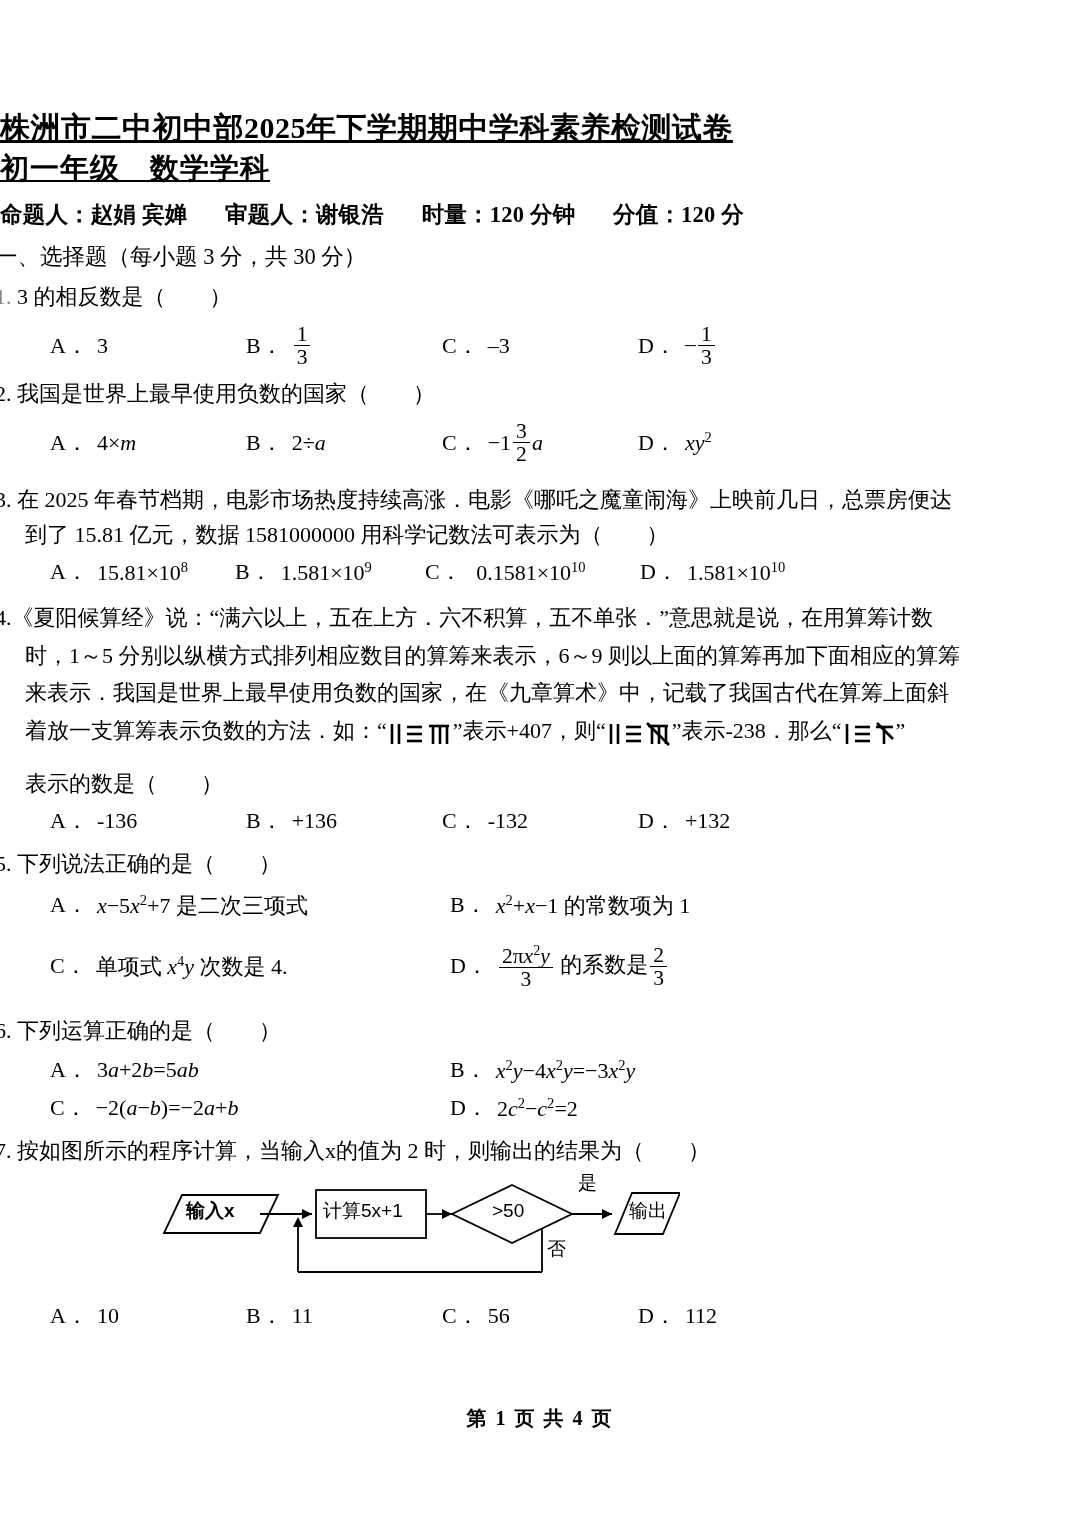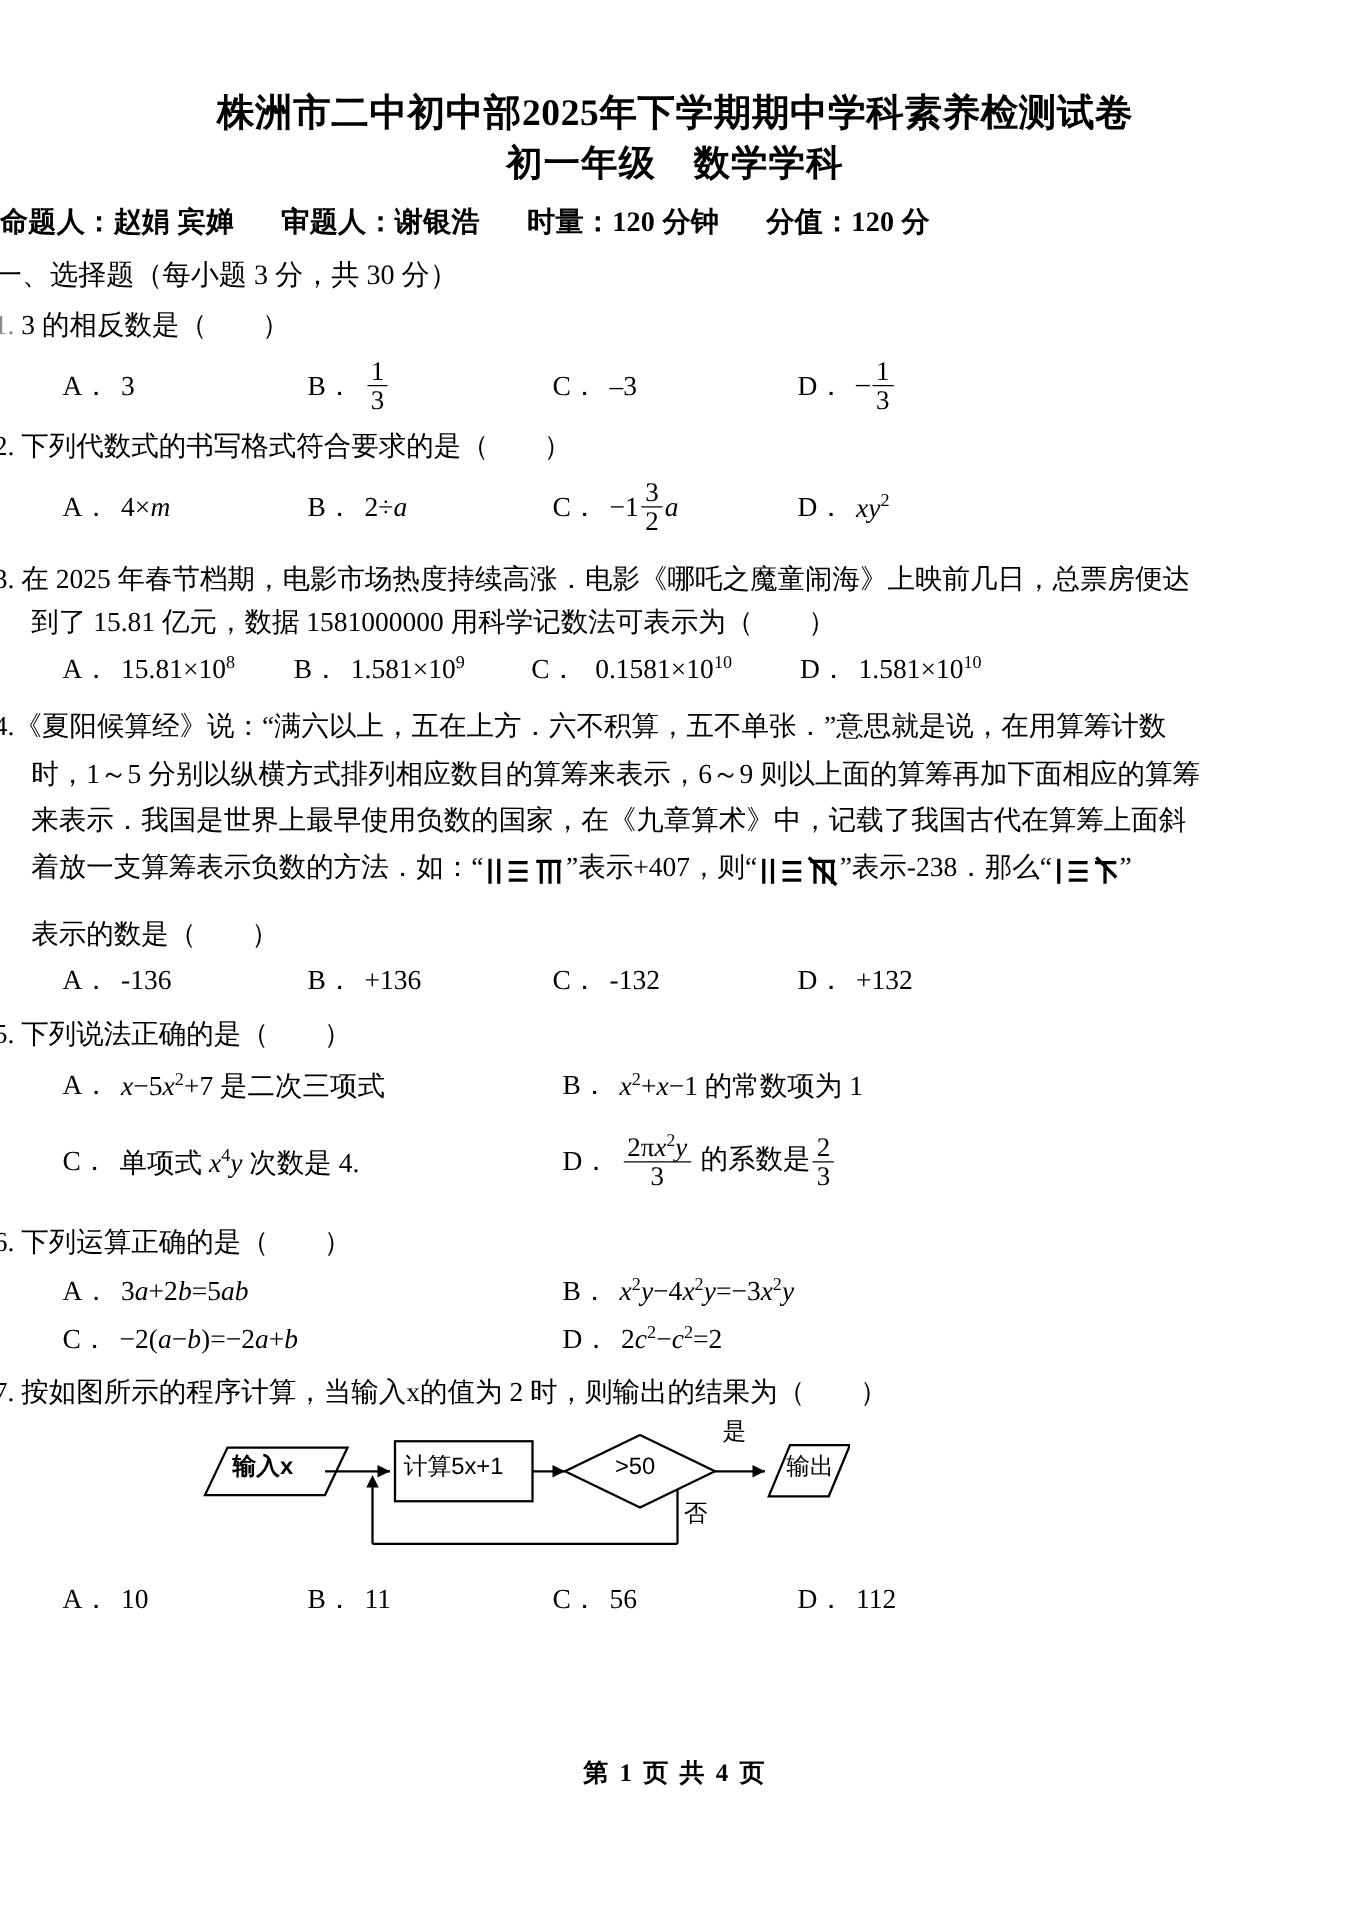--- a/index.html
+++ b/index.html
@@ -16,22 +16,23 @@
     overflow: hidden;
   }
   .page {
     position: absolute;
     left: 0; top: 0;
     width: 1080px;
     height: 1526px;
     padding: 0;
   }
   .title-block {
-    text-align: center;
-    margin-top: 72px;
+    text-align: left;
+    margin-top: 109px;
+    text-decoration: underline;
   }
   .title-line1 {
     font-size: 30px;
     font-weight: bold;
     letter-spacing: 0.5px;
     line-height: 1.25;
   }
   .title-line2 {
     font-size: 29px;
     font-weight: bold;
@@ -184,21 +185,21 @@
                 <span class="num">1</span>
                 <span class="den">3</span>
               </span></span>
         </div>
       </div>
     </div>
 
     <div class="q">
       <div class="q-stem">
         <span>2.</span>
-        <span>下列代数式的书写格式符合要求的是（　　）</span>
+        <span>我国是世界上最早使用负数的国家（　　）</span>
       </div>
       <div class="opts w4 tall">
         <div class="opt">
           <span class="lbl">A．</span>
           <span>4×<span class="mi">m</span></span>
         </div>
         <div class="opt">
           <span class="lbl">B．</span>
           <span>2÷<span class="mi">a</span></span>
         </div>

